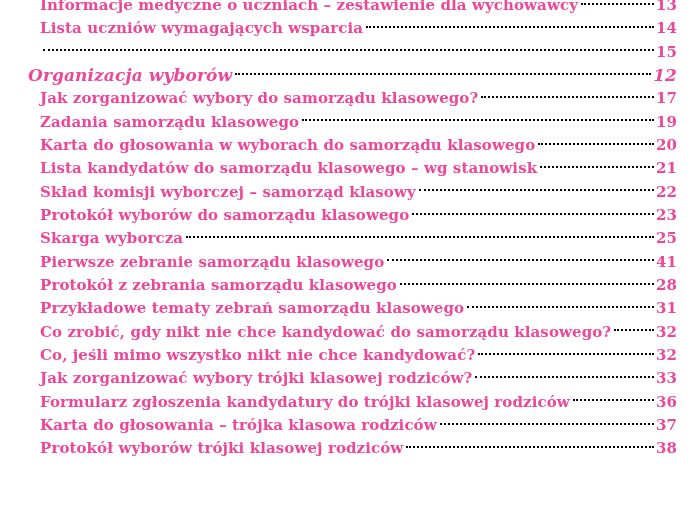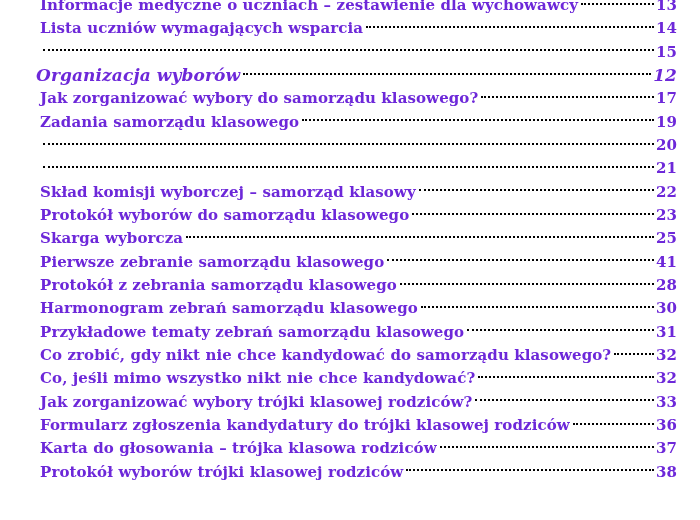--- a/index.html
+++ b/index.html
@@ -10,21 +10,21 @@
     background: #ffffff;
     overflow: hidden;
   }
   .page {
     position: relative;
     width: 700px;
     height: 520px;
     background: #ffffff;
     overflow: hidden;
     font-family: "DejaVu Serif", serif;
-    color: #6d28d9;
+    color: #ec4899;
   }
   .toc {
     position: absolute;
     left: 0;
     top: -14px;
     width: 700px;
   }
   .entry {
     box-sizing: border-box;
     padding-left: 40px;
@@ -38,21 +38,21 @@
     align-items: baseline;
     height: 23.33px;
     line-height: 23.33px;
   }
   .entry .title {
     white-space: nowrap;
   }
   .entry.section {
     font-size: 17px;
     font-style: italic;
-    padding-left: 36px;
+    padding-left: 28px;
   }
   .leader {
     flex: 1 1 auto;
     min-width: 8px;
     height: 0;
     align-self: flex-end;
     border-bottom: 2px dotted #000000;
     margin: 0 2px 4.5px 3px;
   }
   .pagenum {
@@ -103,24 +103,26 @@
         <span class="title">Jak zorganizować wybory do samorządu klasowego?</span>
         <span class="leader"></span>
         <span class="pagenum">17</span>
       </div>
       <div class="entry row item">
         <span class="title">Zadania samorządu klasowego</span>
         <span class="leader"></span>
         <span class="pagenum">19</span>
       </div>
       <div class="entry row item">
+        <span class="title">Karta do głosowania w wyborach do samorządu klasowego</span>
         <span class="leader"></span>
         <span class="pagenum">20</span>
       </div>
       <div class="entry row item">
+        <span class="title">Lista kandydatów do samorządu klasowego – wg stanowisk</span>
         <span class="leader"></span>
         <span class="pagenum">21</span>
       </div>
       <div class="entry row item">
         <span class="title">Skład komisji wyborczej – samorząd klasowy</span>
         <span class="leader"></span>
         <span class="pagenum">22</span>
       </div>
       <div class="entry row item">
         <span class="title">Protokół wyborów do samorządu klasowego</span>
@@ -134,25 +136,20 @@
       </div>
       <div class="entry row item">
         <span class="title">Pierwsze zebranie samorządu klasowego</span>
         <span class="leader"></span>
         <span class="pagenum">41</span>
       </div>
       <div class="entry row item">
         <span class="title">Protokół z zebrania samorządu klasowego</span>
         <span class="leader"></span>
         <span class="pagenum">28</span>
-      </div>
-      <div class="entry row item">
-        <span class="title">Harmonogram zebrań samorządu klasowego</span>
-        <span class="leader"></span>
-        <span class="pagenum">30</span>
       </div>
       <div class="entry row item">
         <span class="title">Przykładowe tematy zebrań samorządu klasowego</span>
         <span class="leader"></span>
         <span class="pagenum">31</span>
       </div>
       <div class="entry row item">
         <span class="title">Co zrobić, gdy nikt nie chce kandydować do samorządu klasowego?</span>
         <span class="leader"></span>
         <span class="pagenum">32</span>

